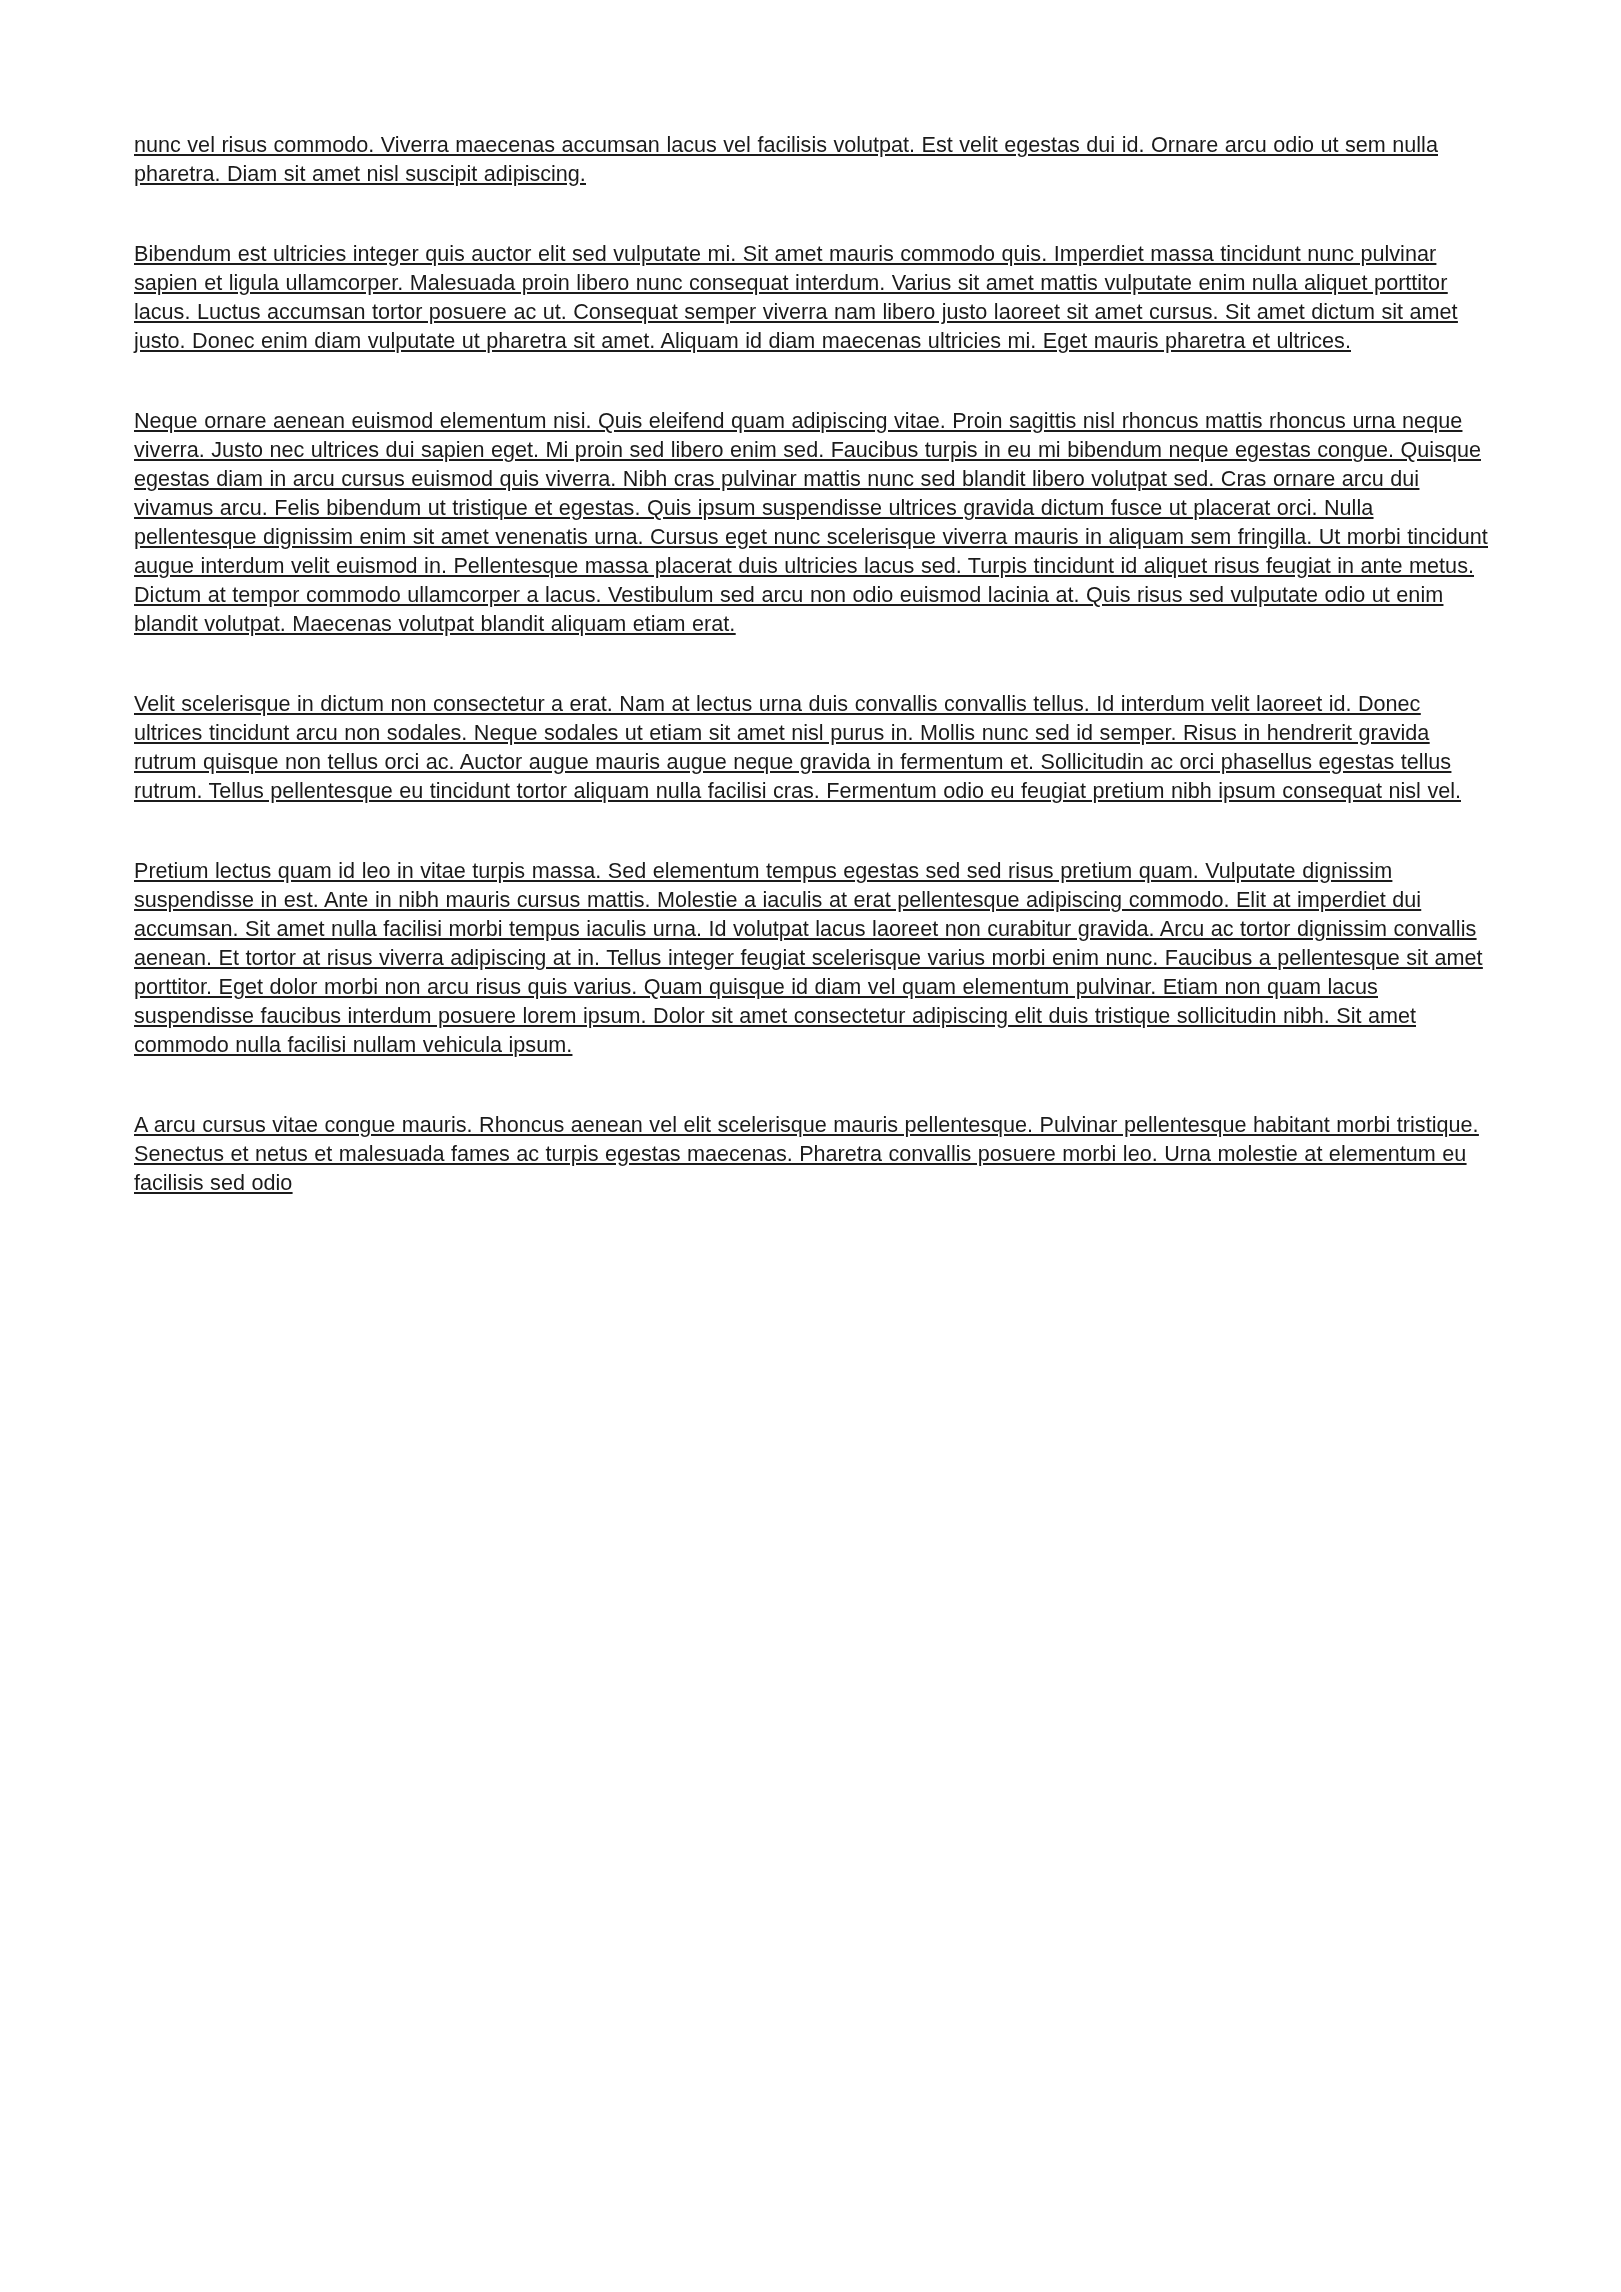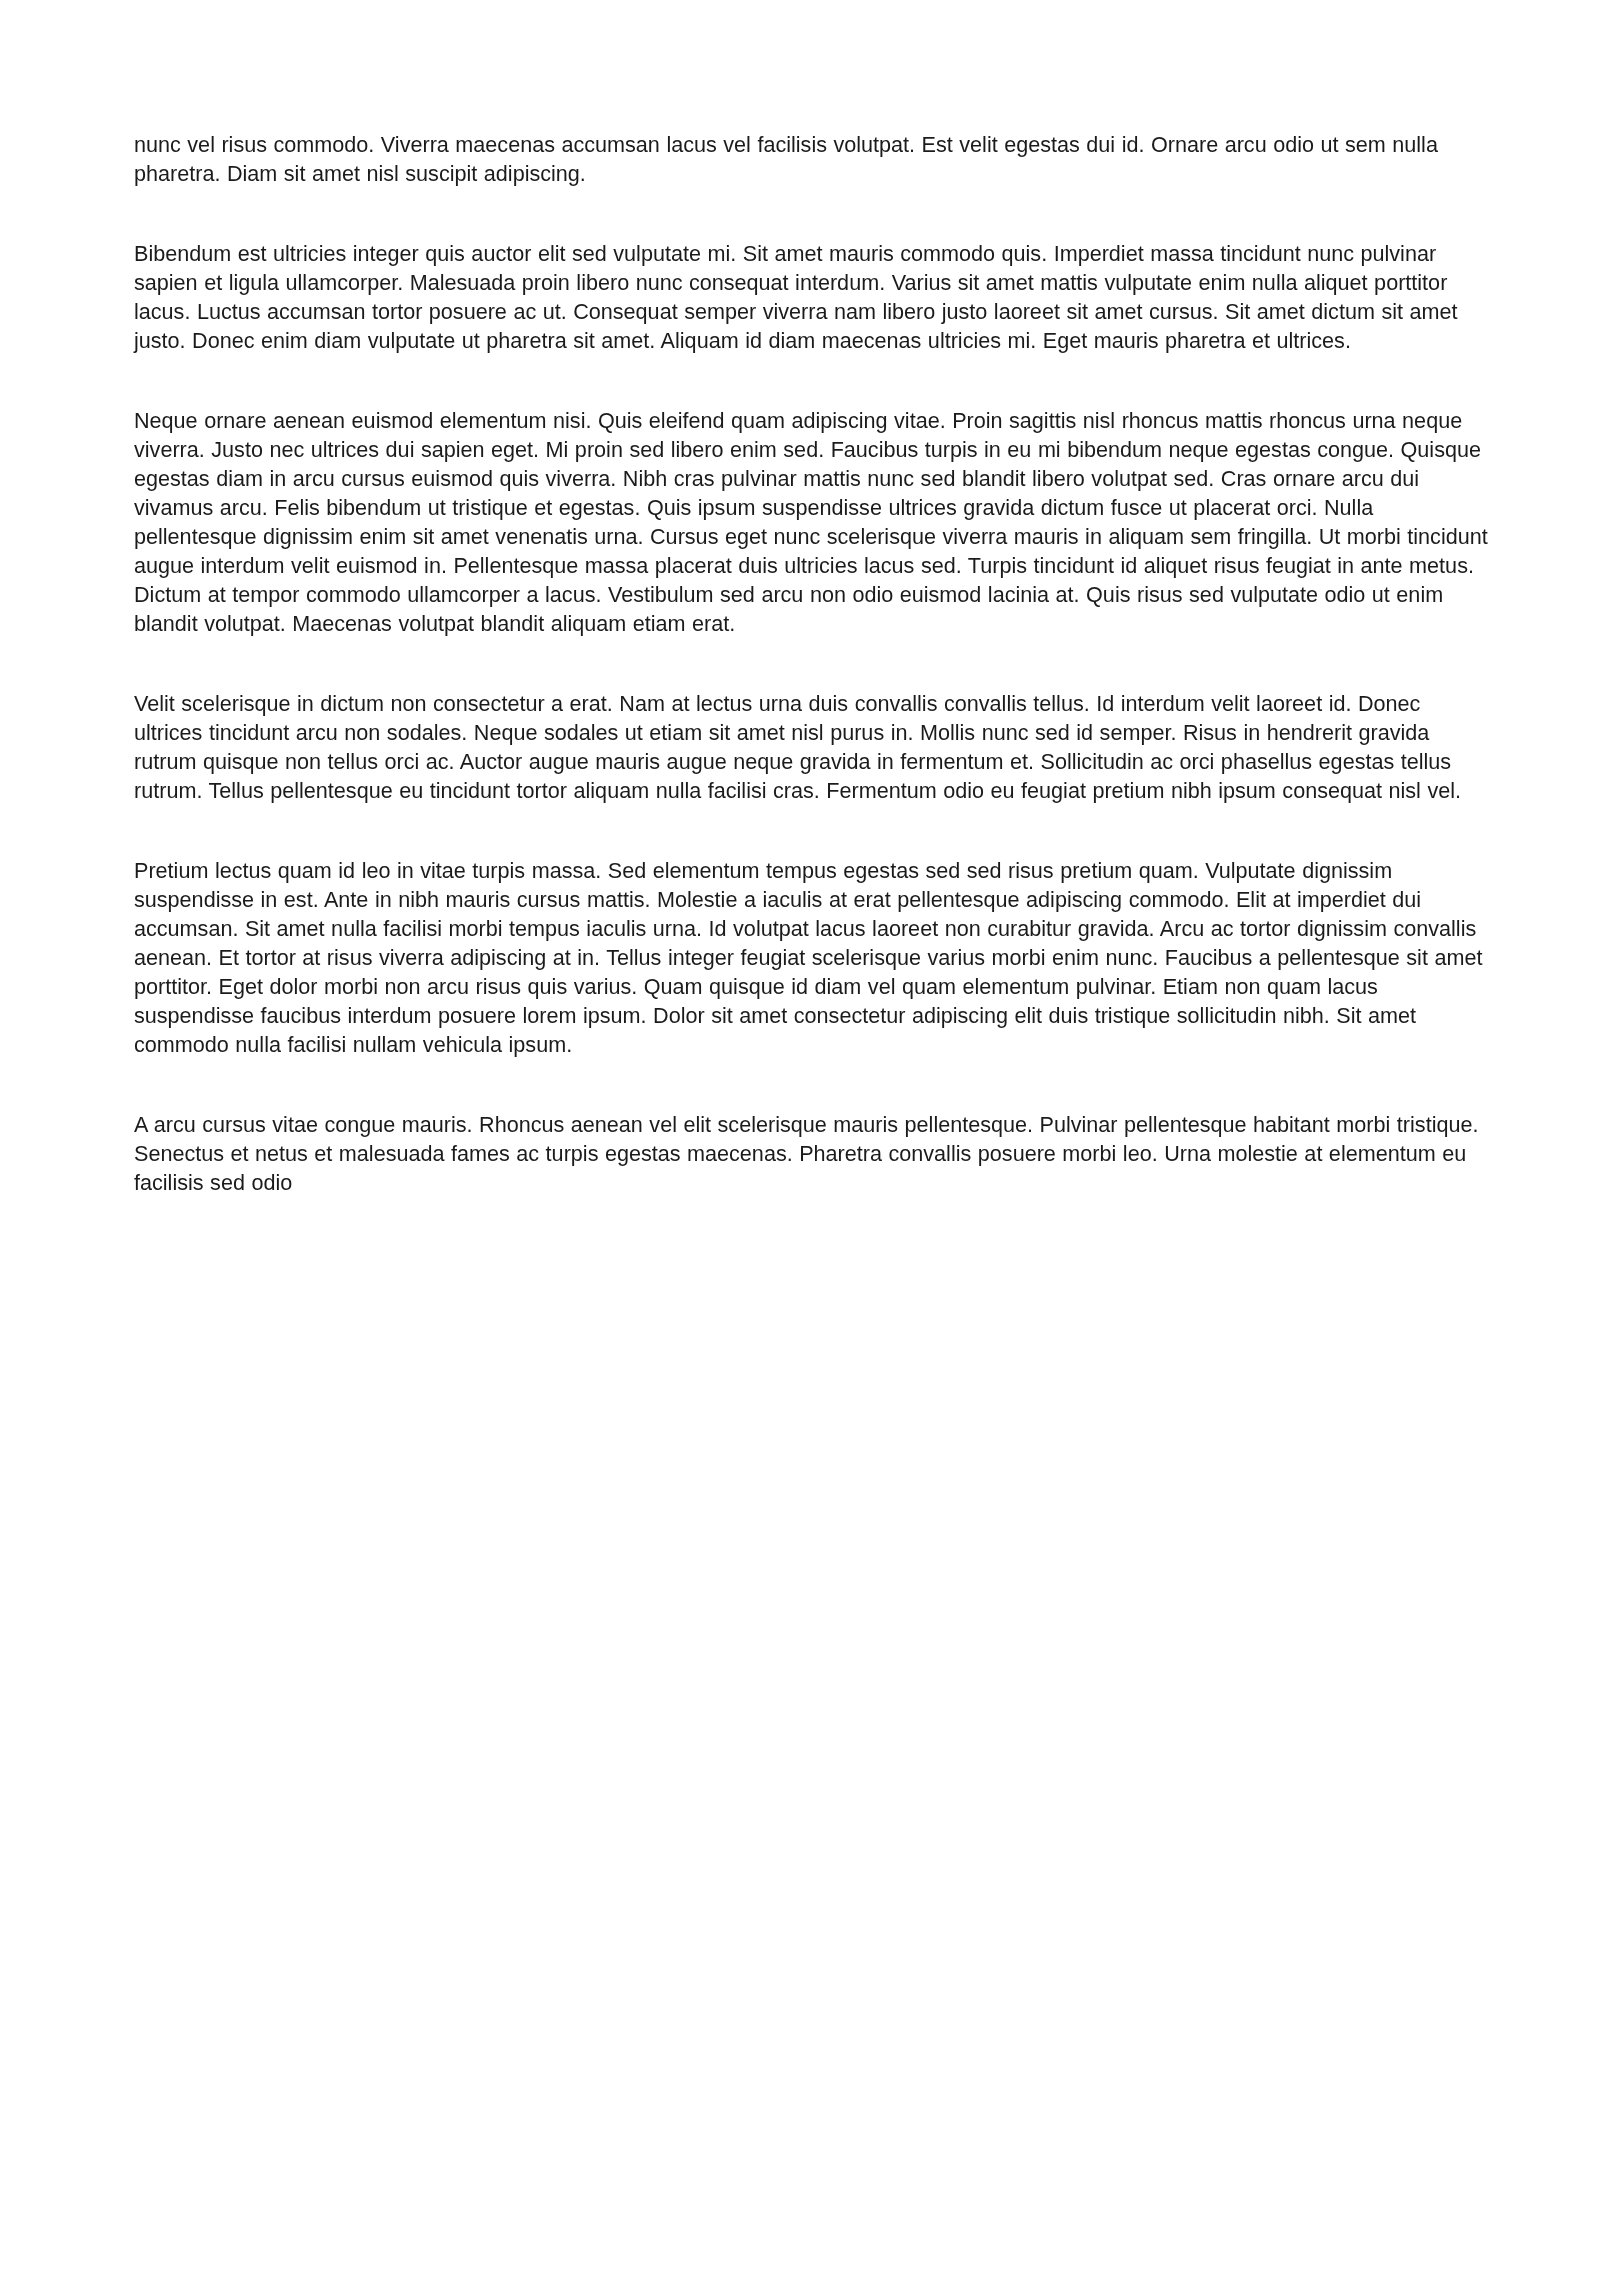--- a/index.html
+++ b/index.html
@@ -1,15 +1,15 @@
 <!DOCTYPE html>
 <html><head>
 <meta charset="utf-8">
 <style>
-  * { box-sizing: border-box; margin: 0; padding: 0; }
+  * { box-sizing: border-box; margin: 0; padding: 0; text-decoration: underline; }
 
   html, body {
     background: #ffffff;
   }
 
   body {
     width: 1621px;
     height: 2293px;
     position: relative;
     font-family: "Liberation Sans", sans-serif;

